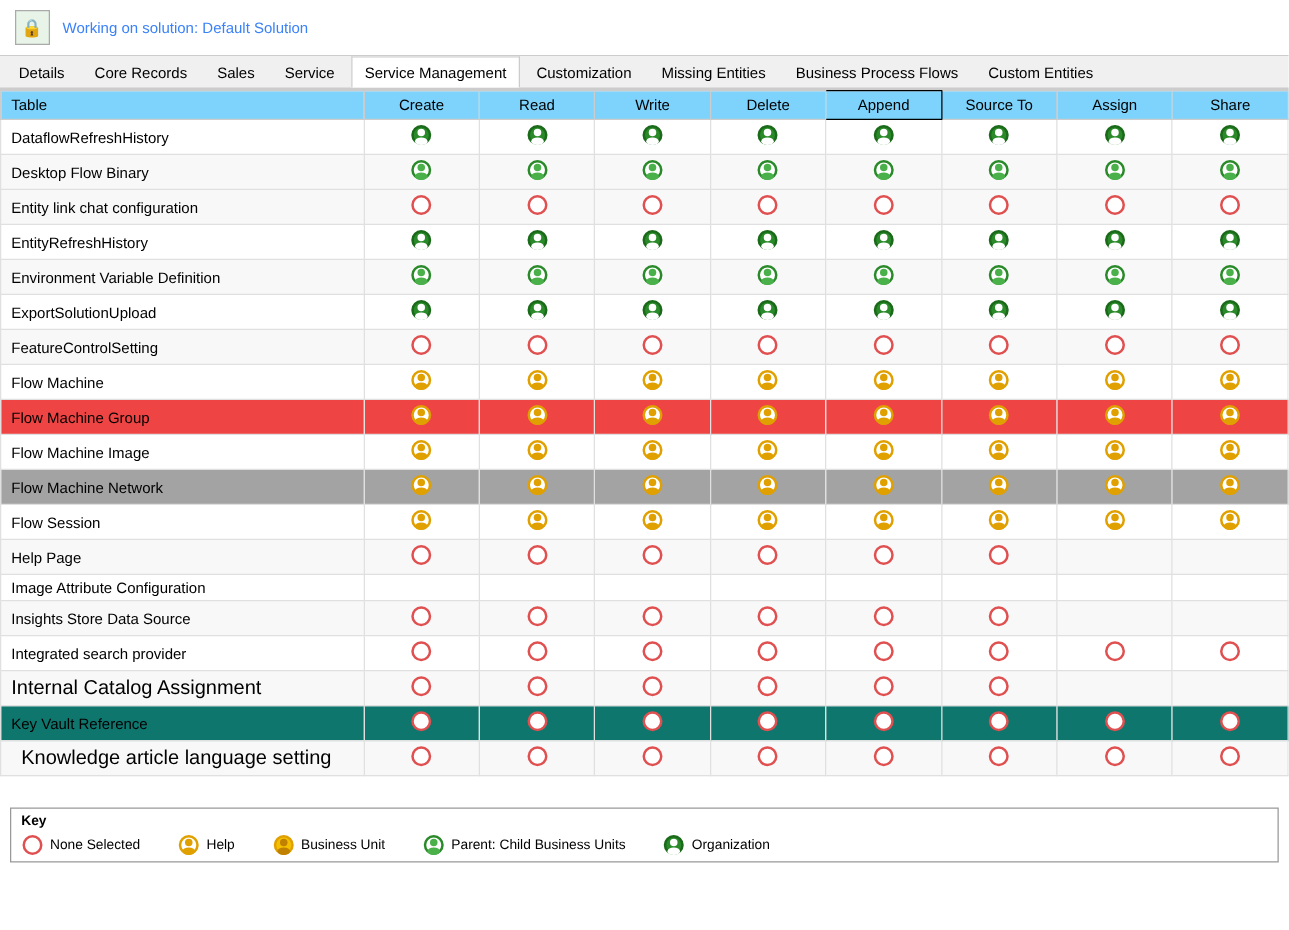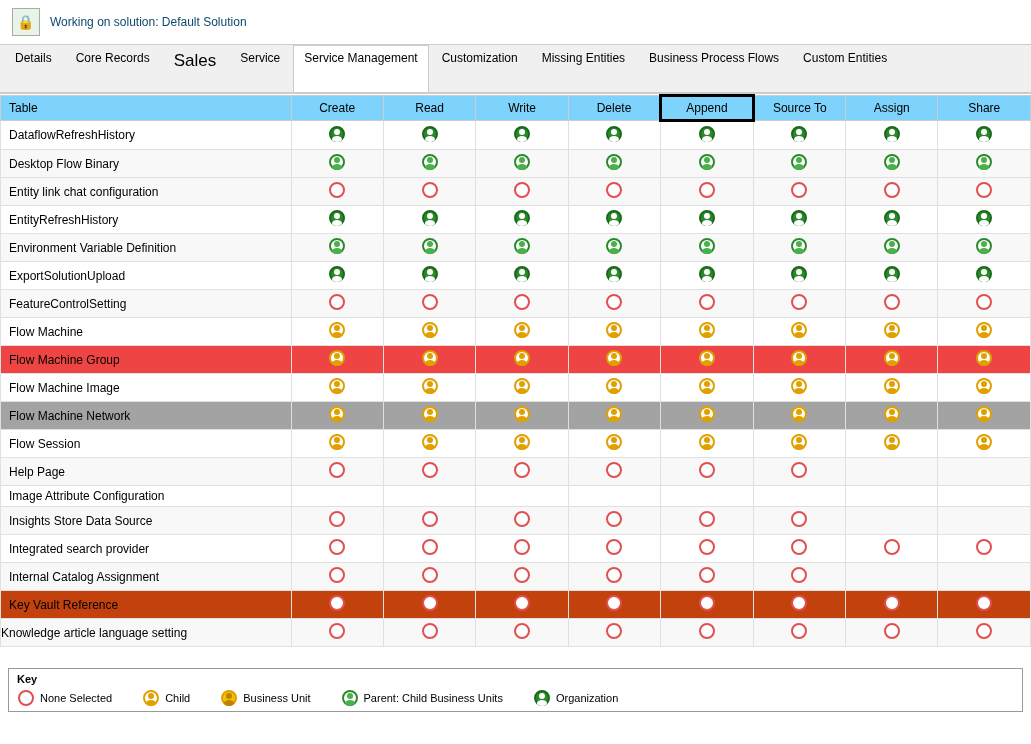--- a/index.html
+++ b/index.html
@@ -13,46 +13,46 @@
     tbody tr { border-bottom: 1px solid #e0e0e0; }
     tbody tr:nth-child(even) { background: #f8f8f8; }
     tbody td { padding: 3px 6px; text-align: center; font-size: 12px; border: 1px solid #e0e0e0; }
     tbody td:first-child { text-align: left; padding-left: 8px; }
   </style>
 </head>
 <body>
 
 <div style="display:flex; align-items:center; padding:8px 12px; border-bottom:1px solid #ccc;">
   <div style="width:28px; height:28px; background:#e8f4e8; border:1px solid #aaa; display:flex; align-items:center; justify-content:center; margin-right:10px; font-size:14px;">🔒</div>
-  <div style="font-size:12px; color:#0c4a6e;">Working on solution: Default Solution</div>
+  <div style="font-size:12px; color:#3b82f6;">Working on solution: Default Solution</div>
 </div>
 
 <div style="display:flex; border-bottom:2px solid #ccc; padding:0 4px; background:#f0f0f0; flex-wrap:nowrap; overflow:hidden;">
 <div style="padding: 5px 10px; font-size: 12px; cursor: pointer; border-top: 1px solid transparent; border-right: 1px solid transparent; border-left: 1px solid transparent; border-image: initial; border-bottom: none; margin-right: 2px; white-space: nowrap; background: transparent; margin-bottom: 0px;">Details</div>
     <div style="padding: 5px 10px; font-size: 12px; cursor: pointer; border-top: 1px solid transparent; border-right: 1px solid transparent; border-left: 1px solid transparent; border-image: initial; border-bottom: none; margin-right: 2px; white-space: nowrap; background: transparent; margin-bottom: 0px;">Core Records</div>
-    <div style="padding: 5px 10px; font-size: 17px; cursor: pointer; border-top: 1px solid transparent; border-right: 1px solid transparent; border-left: 1px solid transparent; border-image: initial; border-bottom: none; margin-right: 2px; white-space: nowrap; background: transparent; margin-bottom: 16px;">Sales</div>
+    <div style="padding: 5px 10px; font-size: 12px; cursor: pointer; border-top: 1px solid transparent; border-right: 1px solid transparent; border-left: 1px solid transparent; border-image: initial; border-bottom: none; margin-right: 2px; white-space: nowrap; background: transparent; margin-bottom: 0px;">Sales</div>
     <div style="padding: 5px 10px; font-size: 12px; cursor: pointer; border-top: 1px solid transparent; border-right: 1px solid transparent; border-left: 1px solid transparent; border-image: initial; border-bottom: none; margin-right: 2px; white-space: nowrap; background: transparent; margin-bottom: 0px;">Service</div>
     <div style="padding: 5px 10px; font-size: 12px; cursor: pointer; border-width: 1px; border-style: solid; border-color: rgb(204, 204, 204) rgb(204, 204, 204) rgb(255, 255, 255); border-image: initial; margin-right: 2px; white-space: nowrap; background: rgb(255, 255, 255); margin-bottom: -2px;">Service Management</div>
     <div style="padding: 5px 10px; font-size: 12px; cursor: pointer; border-top: 1px solid transparent; border-right: 1px solid transparent; border-left: 1px solid transparent; border-image: initial; border-bottom: none; margin-right: 2px; white-space: nowrap; background: transparent; margin-bottom: 0px;">Customization</div>
     <div style="padding: 5px 10px; font-size: 12px; cursor: pointer; border-top: 1px solid transparent; border-right: 1px solid transparent; border-left: 1px solid transparent; border-image: initial; border-bottom: none; margin-right: 2px; white-space: nowrap; background: transparent; margin-bottom: 0px;">Missing Entities</div>
     <div style="padding: 5px 10px; font-size: 12px; cursor: pointer; border-top: 1px solid transparent; border-right: 1px solid transparent; border-left: 1px solid transparent; border-image: initial; border-bottom: none; margin-right: 2px; white-space: nowrap; background: transparent; margin-bottom: 0px;">Business Process Flows</div>
     <div style="padding: 5px 10px; font-size: 12px; cursor: pointer; border-top: 1px solid transparent; border-right: 1px solid transparent; border-left: 1px solid transparent; border-image: initial; border-bottom: none; margin-right: 2px; white-space: nowrap; background: transparent; margin-bottom: 0px;">Custom Entities</div>
   </div>
 
 <div style="display:flex; flex-direction:column; height: calc(744px - 120px);">
   <div style="flex:1; overflow-y:auto; overflow-x:hidden; position:relative;">
     <table style="width:100%; border-collapse:collapse;">
       <thead>
         <tr style="background:#7dd3fc;padding-left:20px;">
           <th style="padding:4px 8px; text-align:left; font-weight:normal; border:1px solid #ccc; width:220px;">Table</th>
           <th style="padding:4px 6px; text-align:center; font-weight:normal; border:1px solid #ccc; width:70px;">Create</th>
           <th style="padding:4px 6px; text-align:center; font-weight:normal; border:1px solid #ccc; width:70px;">Read</th>
           <th style="padding:4px 6px; text-align:center; font-weight:normal; border:1px solid #ccc; width:70px;">Write</th>
           <th style="padding:4px 6px; text-align:center; font-weight:normal; border:1px solid #ccc; width:70px;">Delete</th>
-          <th style="padding:4px 6px; text-align:center; font-weight:normal; border:3px solid #000000; width:70px;">Append</th>
+          <th style="padding:4px 6px; text-align:center; font-weight:normal; border:1px solid #000000; width:70px;">Append</th>
           <th style="padding:4px 6px; text-align:center; font-weight:normal; border:1px solid #ccc; width:70px;">Source To</th>
           <th style="padding:4px 6px; text-align:center; font-weight:normal; border:1px solid #ccc; width:70px;">Assign</th>
           <th style="padding:4px 6px; text-align:center; font-weight:normal; border:1px solid #ccc; width:70px;">Share</th>
         </tr>
       </thead>
       <tbody id="table-body">
       <tr style="background: rgb(255, 255, 255);">
             <td style="padding: 3px 8px; text-align: left; border: 1px solid rgb(224, 224, 224); font-size: 12px;">DataflowRefreshHistory</td>
             <td style="padding: 3px 6px; text-align: center; border: 1px solid rgb(224, 224, 224);"><svg width="18" height="18">
                 <circle cx="9" cy="9" r="7" fill="#2a8a2a" stroke="#1a6a1a" stroke-width="2"></circle>
@@ -614,43 +614,43 @@
                 <circle cx="9" cy="9" r="7" fill="white" stroke="#e05050" stroke-width="2"></circle>
               </svg></td>
             <td style="padding: 3px 6px; text-align: center; border: 1px solid rgb(224, 224, 224);"><svg width="18" height="18">
                 <circle cx="9" cy="9" r="7" fill="white" stroke="#e05050" stroke-width="2"></circle>
               </svg></td>
             <td style="padding: 3px 6px; text-align: center; border: 1px solid rgb(224, 224, 224);"><svg width="18" height="18">
                 <circle cx="9" cy="9" r="7" fill="white" stroke="#e05050" stroke-width="2"></circle>
               </svg></td>
           </tr>
           <tr style="background: rgb(248, 248, 248);">
-            <td style="padding: 3px 8px; text-align: left; border: 1px solid rgb(224, 224, 224); font-size: 12px;">Internal Catalog Assignment</td>
-            <td style="padding: 3px 6px; text-align: center; border: 1px solid rgb(224, 224, 224);"><svg width="18" height="18">
-                <circle cx="9" cy="9" r="7" fill="white" stroke="#e05050" stroke-width="2"></circle>
-              </svg></td>
-            <td style="padding: 3px 6px; text-align: center; border: 1px solid rgb(224, 224, 224);"><svg width="18" height="18">
-                <circle cx="9" cy="9" r="7" fill="white" stroke="#e05050" stroke-width="2"></circle>
-              </svg></td>
-            <td style="padding: 3px 6px; text-align: center; border: 1px solid rgb(224, 224, 224);"><svg width="18" height="18">
-                <circle cx="9" cy="9" r="7" fill="white" stroke="#e05050" stroke-width="2"></circle>
-              </svg></td>
-            <td style="padding: 3px 6px; text-align: center; border: 1px solid rgb(224, 224, 224);"><svg width="18" height="18">
-                <circle cx="9" cy="9" r="7" fill="white" stroke="#e05050" stroke-width="2"></circle>
-              </svg></td>
-            <td style="padding: 3px 6px; text-align: center; border: 1px solid rgb(224, 224, 224);"><svg width="18" height="18">
-                <circle cx="9" cy="9" r="7" fill="white" stroke="#e05050" stroke-width="2"></circle>
-              </svg></td>
-            <td style="padding: 3px 6px; text-align: center; border: 1px solid rgb(224, 224, 224);"><svg width="18" height="18">
-                <circle cx="9" cy="9" r="7" fill="white" stroke="#e05050" stroke-width="2"></circle>
-              </svg></td>
-            <td style="padding: 3px 6px; text-align: center; border: 1px solid rgb(224, 224, 224);"></td>
-            <td style="padding: 3px 6px; text-align: center; border: 1px solid rgb(224, 224, 224);"></td>
-          </tr>
-          <tr style="background: #c2410c;">
+            <td style="padding: 3px 8px; text-align: left; border: 1px solid rgb(224, 224, 224); font-size: 16px;">Internal Catalog Assignment</td>
+            <td style="padding: 3px 6px; text-align: center; border: 1px solid rgb(224, 224, 224);"><svg width="18" height="18">
+                <circle cx="9" cy="9" r="7" fill="white" stroke="#e05050" stroke-width="2"></circle>
+              </svg></td>
+            <td style="padding: 3px 6px; text-align: center; border: 1px solid rgb(224, 224, 224);"><svg width="18" height="18">
+                <circle cx="9" cy="9" r="7" fill="white" stroke="#e05050" stroke-width="2"></circle>
+              </svg></td>
+            <td style="padding: 3px 6px; text-align: center; border: 1px solid rgb(224, 224, 224);"><svg width="18" height="18">
+                <circle cx="9" cy="9" r="7" fill="white" stroke="#e05050" stroke-width="2"></circle>
+              </svg></td>
+            <td style="padding: 3px 6px; text-align: center; border: 1px solid rgb(224, 224, 224);"><svg width="18" height="18">
+                <circle cx="9" cy="9" r="7" fill="white" stroke="#e05050" stroke-width="2"></circle>
+              </svg></td>
+            <td style="padding: 3px 6px; text-align: center; border: 1px solid rgb(224, 224, 224);"><svg width="18" height="18">
+                <circle cx="9" cy="9" r="7" fill="white" stroke="#e05050" stroke-width="2"></circle>
+              </svg></td>
+            <td style="padding: 3px 6px; text-align: center; border: 1px solid rgb(224, 224, 224);"><svg width="18" height="18">
+                <circle cx="9" cy="9" r="7" fill="white" stroke="#e05050" stroke-width="2"></circle>
+              </svg></td>
+            <td style="padding: 3px 6px; text-align: center; border: 1px solid rgb(224, 224, 224);"></td>
+            <td style="padding: 3px 6px; text-align: center; border: 1px solid rgb(224, 224, 224);"></td>
+          </tr>
+          <tr style="background: #0f766e;">
             <td style="padding: 3px 8px; text-align: left; border: 1px solid rgb(224, 224, 224); font-size: 12px;">Key Vault Reference</td>
             <td style="padding: 3px 6px; text-align: center; border: 1px solid rgb(224, 224, 224);"><svg width="18" height="18">
                 <circle cx="9" cy="9" r="7" fill="white" stroke="#e05050" stroke-width="2"></circle>
               </svg></td>
             <td style="padding: 3px 6px; text-align: center; border: 1px solid rgb(224, 224, 224);"><svg width="18" height="18">
                 <circle cx="9" cy="9" r="7" fill="white" stroke="#e05050" stroke-width="2"></circle>
               </svg></td>
             <td style="padding: 3px 6px; text-align: center; border: 1px solid rgb(224, 224, 224);"><svg width="18" height="18">
                 <circle cx="9" cy="9" r="7" fill="white" stroke="#e05050" stroke-width="2"></circle>
               </svg></td>
@@ -664,21 +664,21 @@
                 <circle cx="9" cy="9" r="7" fill="white" stroke="#e05050" stroke-width="2"></circle>
               </svg></td>
             <td style="padding: 3px 6px; text-align: center; border: 1px solid rgb(224, 224, 224);"><svg width="18" height="18">
                 <circle cx="9" cy="9" r="7" fill="white" stroke="#e05050" stroke-width="2"></circle>
               </svg></td>
             <td style="padding: 3px 6px; text-align: center; border: 1px solid rgb(224, 224, 224);"><svg width="18" height="18">
                 <circle cx="9" cy="9" r="7" fill="white" stroke="#e05050" stroke-width="2"></circle>
               </svg></td>
           </tr>
           <tr style="background: rgb(248, 248, 248);">
-            <td style="padding: 3px 0; text-align: left; border: 1px solid rgb(224, 224, 224); font-size: 12px;">Knowledge article language setting</td>
+            <td style="padding: 3px 16px; text-align: left; border: 1px solid rgb(224, 224, 224); font-size: 16px;">Knowledge article language setting</td>
             <td style="padding: 3px 6px; text-align: center; border: 1px solid rgb(224, 224, 224);"><svg width="18" height="18">
                 <circle cx="9" cy="9" r="7" fill="white" stroke="#e05050" stroke-width="2"></circle>
               </svg></td>
             <td style="padding: 3px 6px; text-align: center; border: 1px solid rgb(224, 224, 224);"><svg width="18" height="18">
                 <circle cx="9" cy="9" r="7" fill="white" stroke="#e05050" stroke-width="2"></circle>
               </svg></td>
             <td style="padding: 3px 6px; text-align: center; border: 1px solid rgb(224, 224, 224);"><svg width="18" height="18">
                 <circle cx="9" cy="9" r="7" fill="white" stroke="#e05050" stroke-width="2"></circle>
               </svg></td>
             <td style="padding: 3px 6px; text-align: center; border: 1px solid rgb(224, 224, 224);"><svg width="18" height="18">
@@ -709,21 +709,21 @@
             <circle cx="9" cy="9" r="7" fill="white" stroke="#e05050" stroke-width="2"></circle>
           </svg>
         <span>None Selected</span>
       </div>
       <div style="display:flex; align-items:center; gap:5px; font-size:11px;">
         <svg width="18" height="18">
             <circle cx="9" cy="9" r="7" fill="white" stroke="#e0a000" stroke-width="2"></circle>
             <circle cx="9" cy="7" r="3" fill="#e0a000"></circle>
             <ellipse cx="9" cy="14" rx="5" ry="3" fill="#e0a000"></ellipse>
           </svg>
-        <span>Child</span>
+        <span>Help</span>
       </div>
       <div style="display:flex; align-items:center; gap:5px; font-size:11px;">
         <svg width="18" height="18">
             <circle cx="9" cy="9" r="7" fill="#f5c000" stroke="#e0a000" stroke-width="2"></circle>
             <circle cx="9" cy="7" r="3" fill="#c08000"></circle>
             <ellipse cx="9" cy="14" rx="5" ry="3" fill="#c08000"></ellipse>
           </svg>
         <span>Business Unit</span>
       </div>
       <div style="display:flex; align-items:center; gap:5px; font-size:11px;">

